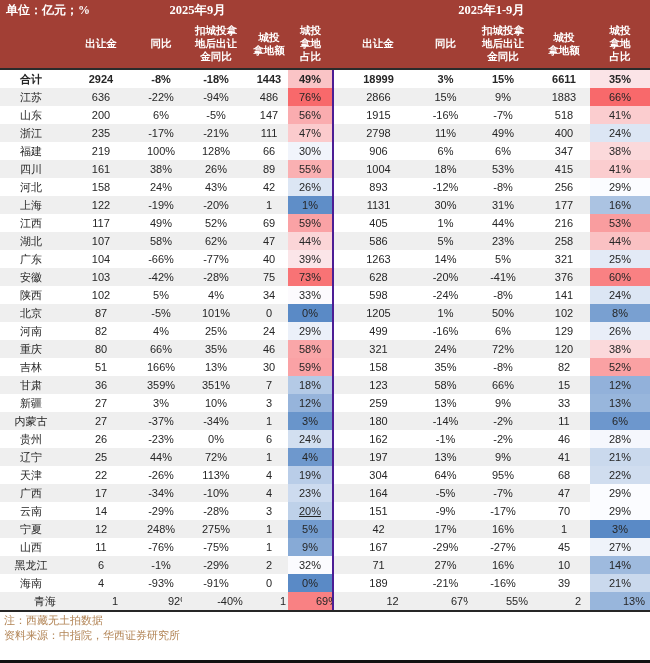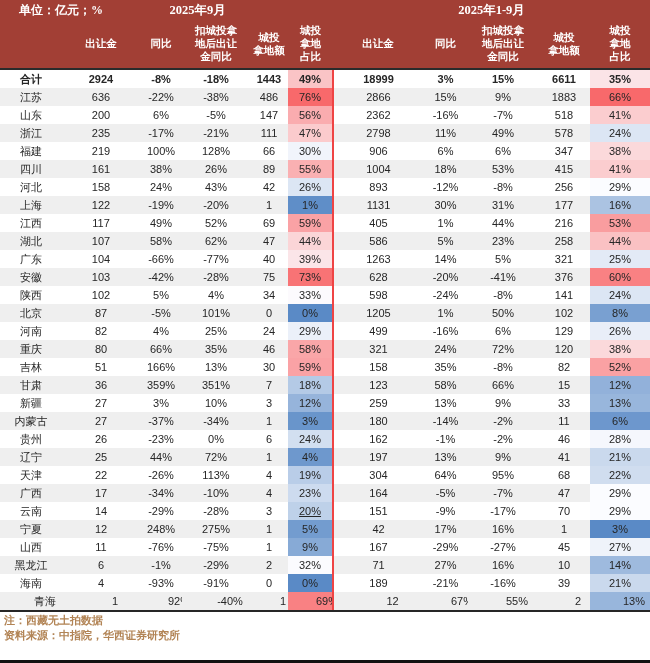--- a/index.html
+++ b/index.html
@@ -21,21 +21,21 @@
   thead th{
     background:#A23F35;
     color:#ffffff;
     font-family:"Liberation Serif", serif;
     font-weight:bold;
     padding:0;
     vertical-align:middle;
   }
   tr.title-row th{height:21px;font-size:12.5px;text-align:center;}
   tr.title-row th.unit-cell{
-    text-align:left;padding-left:19px;white-space:nowrap;overflow:visible;font-size:12px;
+    text-align:left;padding-left:6px;white-space:nowrap;overflow:visible;font-size:12px;
   }
   tr.cols-row th{
     height:47px;
     font-size:10.5px;
     line-height:1.22;
     text-align:center;
     white-space:pre-line;
     border-bottom:2px solid #2b2b2b;
   }
   
@@ -45,26 +45,25 @@
     font-size:11px;
     color:#262626;
     white-space:nowrap;overflow:hidden;
   }
   tbody tr:nth-child(even){background:#EFEFEF;}
   tbody td.province{
     font-family:"Liberation Serif", serif;
     font-size:11px;
   }
   tbody tr.total td{font-weight:bold;}
-  tbody td.grp-divider{border-left:2px solid #ef4444;}
+  tbody td.grp-divider{border-left:2px solid #4c1d95;}
   tbody tr:last-child td{border-bottom:2px solid #262626;padding-left:28px;}
   
   .notes{
     padding:1px 4px 0 4px;
-    font-weight:bold;
   }
   .note-line{
     font-family:"Liberation Serif", serif;
     font-size:11px;
     line-height:15px;
     color:#B28455;
   }
 </style>
 </head>
 <body>
@@ -125,53 +124,53 @@
           <td class="grp-divider">18999</td>
           <td>3%</td>
           <td>15%</td>
           <td>6611</td>
           <td style="background: rgb(251, 228, 231);">35%</td>
         </tr>
         <tr>
           <td class="province">江苏</td>
           <td>636</td>
           <td>-22%</td>
-          <td>-38%</td>
+          <td>-94%</td>
           <td>486</td>
           <td style="background: rgb(248, 105, 107);">76%</td>
           <td class="grp-divider">2866</td>
           <td>15%</td>
           <td>9%</td>
           <td>1883</td>
           <td style="background: rgb(248, 105, 107);">66%</td>
         </tr>
         <tr>
           <td class="province">山东</td>
           <td>200</td>
           <td>6%</td>
           <td>-5%</td>
           <td>147</td>
           <td style="background: rgb(250, 172, 175);">56%</td>
-          <td class="grp-divider">2362</td>
+          <td class="grp-divider">1915</td>
           <td>-16%</td>
           <td>-7%</td>
           <td>518</td>
           <td style="background: rgb(251, 205, 207);">41%</td>
         </tr>
         <tr>
           <td class="province">浙江</td>
           <td>235</td>
           <td>-17%</td>
           <td>-21%</td>
           <td>111</td>
           <td style="background: rgb(251, 203, 205);">47%</td>
           <td class="grp-divider">2798</td>
           <td>11%</td>
           <td>49%</td>
-          <td>578</td>
+          <td>400</td>
           <td style="background: rgb(220, 230, 244);">24%</td>
         </tr>
         <tr>
           <td class="province">福建</td>
           <td>219</td>
           <td>100%</td>
           <td>128%</td>
           <td>66</td>
           <td style="background: rgb(241, 244, 251);">30%</td>
           <td class="grp-divider">906</td>

